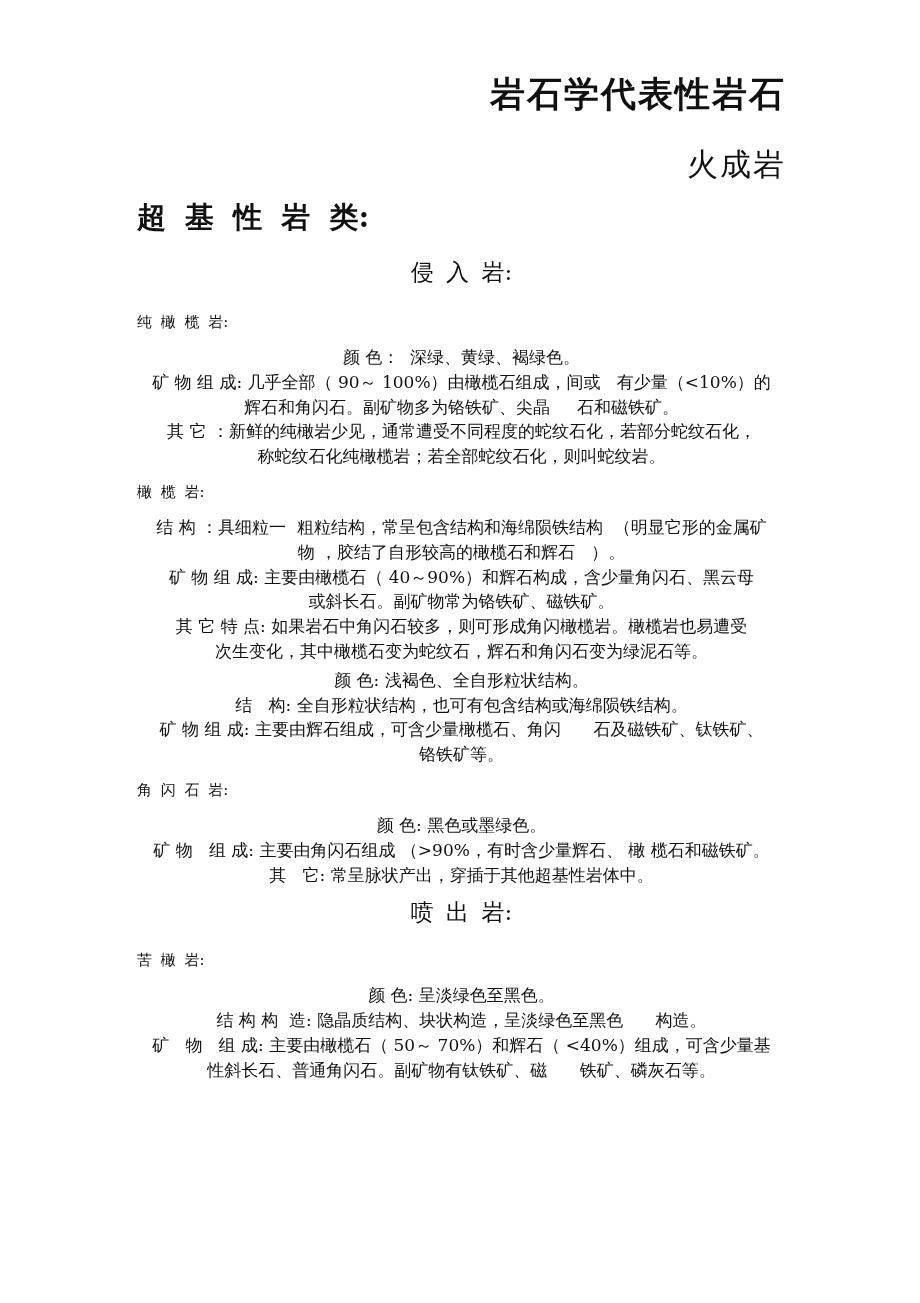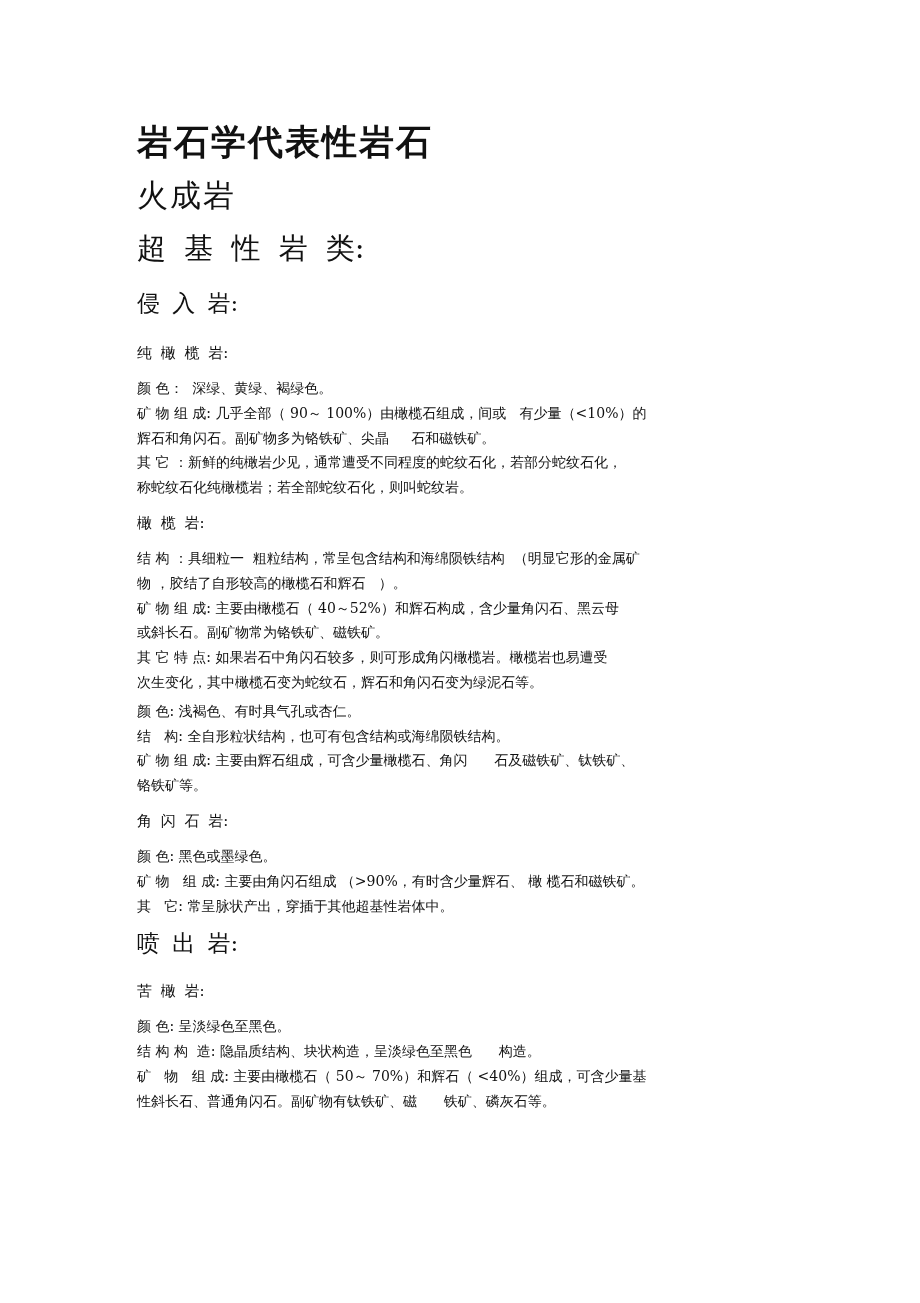--- a/index.html
+++ b/index.html
@@ -11,66 +11,68 @@
     color:#111111;
     font-family:"DejaVu Serif","Liberation Serif",serif;
     overflow:hidden;
     box-sizing:border-box;
   }
   .content {
     padding:0 134px 0 137px;
     box-sizing:border-box;
   }
   .title {
-    padding-top:118px;
+    padding-top:70px;
     font-size:35px;
     line-height:48px;
     font-weight:bold;
-    text-align:left;
+    text-align:right;
     letter-spacing:2px;
     white-space:pre-wrap;
   }
   .subtitle {
-    margin-top:8px;
+    margin-top:25px;
     font-size:31px;
     line-height:42px;
     font-weight:normal;
-    text-align:left;
+    text-align:right;
     letter-spacing:2px;
     white-space:pre-wrap;
   }
   .h1 {
     margin-top:10px;
     font-size:29px;
     line-height:44px;
-    font-weight:normal;
+    font-weight:bold;
     word-spacing:9px;
     white-space:pre-wrap;
   }
   .h2 {
     margin-top:14px;
     font-size:23px;
     line-height:38px;
     font-weight:normal;
     word-spacing:5px;
     white-space:pre-wrap;
+    text-align:center;
   }
   .h3 {
     margin-top:12px;
     font-size:15px;
     line-height:38px;
     font-weight:normal;
     word-spacing:4px;
     white-space:pre-wrap;
   }
   .para { margin-top:4px; }
   .line {
-    font-size:14px;
+    font-size:17px;
     line-height:24.8px;
     white-space:pre-wrap;
+    text-align:center;
   }
 </style>
 </head>
 <body>
 
 <div class="page">
   <div class="content">
 
     <div class="title">岩石学代表性岩石</div>
     <div class="subtitle">火成岩</div>
@@ -85,28 +87,28 @@
       <div class="line">矿 物 组 成: 几乎全部（ 90～ 100%）由橄榄石组成，间或   有少量（&lt;10%）的</div>
       <div class="line">辉石和角闪石。副矿物多为铬铁矿、尖晶     石和磁铁矿。</div>
       <div class="line">其 它 ：新鲜的纯橄岩少见，通常遭受不同程度的蛇纹石化，若部分蛇纹石化，</div>
       <div class="line">称蛇纹石化纯橄榄岩；若全部蛇纹石化，则叫蛇纹岩。</div>
     </div>
 
     <div class="h3" style="margin-top:4px">橄 榄 岩:</div>
     <div class="para">
       <div class="line">结 构 ：具细粒一  粗粒结构，常呈包含结构和海绵陨铁结构  （明显它形的金属矿</div>
       <div class="line">物 ，胶结了自形较高的橄榄石和辉石   ）。</div>
-      <div class="line">矿 物 组 成: 主要由橄榄石（ 40～52%）和辉石构成，含少量角闪石、黑云母</div>
+      <div class="line">矿 物 组 成: 主要由橄榄石（ 40～90%）和辉石构成，含少量角闪石、黑云母</div>
       <div class="line">或斜长石。副矿物常为铬铁矿、磁铁矿。</div>
       <div class="line">其 它 特 点: 如果岩石中角闪石较多，则可形成角闪橄榄岩。橄榄岩也易遭受</div>
       <div class="line">次生变化，其中橄榄石变为蛇纹石，辉石和角闪石变为绿泥石等。</div>
     </div>
 
     <div class="para">
-      <div class="line">颜 色: 浅褐色、有时具气孔或杏仁。</div>
+      <div class="line">颜 色: 浅褐色、全自形粒状结构。</div>
       <div class="line">结   构: 全自形粒状结构，也可有包含结构或海绵陨铁结构。</div>
       <div class="line">矿 物 组 成: 主要由辉石组成，可含少量橄榄石、角闪      石及磁铁矿、钛铁矿、</div>
       <div class="line">铬铁矿等。</div>
     </div>
 
     <div class="h3" style="margin-top:4px">角 闪 石 岩:</div>
     <div class="para">
       <div class="line">颜 色: 黑色或墨绿色。</div>
       <div class="line">矿 物   组 成: 主要由角闪石组成 （&gt;90%，有时含少量辉石、 橄 榄石和磁铁矿。</div>
       <div class="line">其   它: 常呈脉状产出，穿插于其他超基性岩体中。</div>

